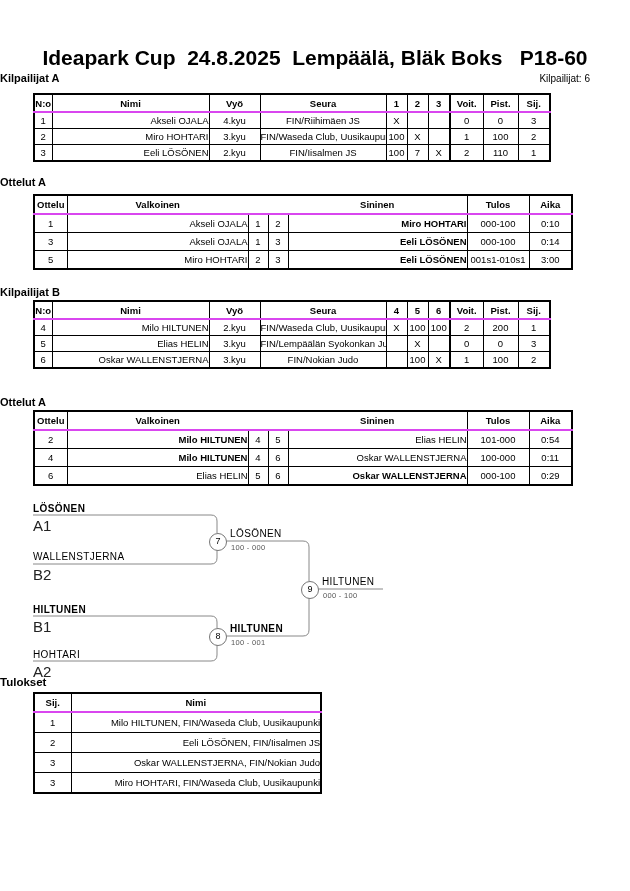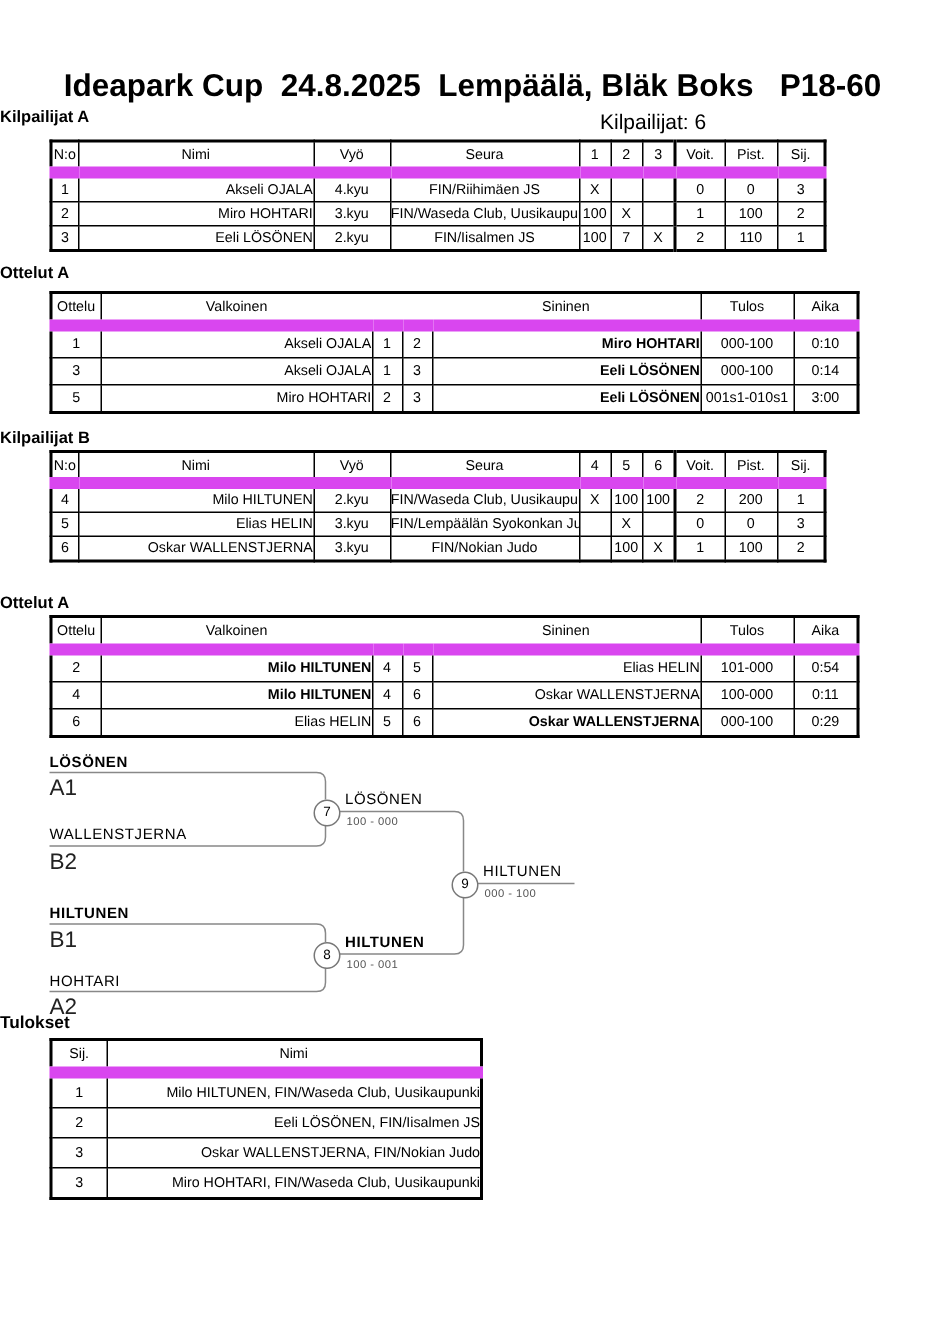--- a/index.html
+++ b/index.html
@@ -1,26 +1,26 @@
 <!DOCTYPE html>
 <html><head>
 <meta charset="utf-8">
 <style>
   html,body{margin:0;padding:0}
   body{width:630px;height:891px;position:relative;background:#fff;color:#000;
        font-family:"Liberation Sans",sans-serif;overflow:hidden}
   .main-title{position:absolute;top:46px;left:0;width:630px;text-align:center;
               font-size:21px;font-weight:bold;white-space:pre}
   .sec-title{position:absolute;font-size:11px;font-weight:bold;text-align:left}
-  .competitors{position:absolute;top:73px;left:400px;width:190px;font-size:14px}
+  .competitors{position:absolute;top:73px;left:400px;width:190px;text-align:right;font-size:10px}
 
   table.t{position:absolute;border-collapse:collapse;table-layout:fixed;border:2px solid #000}
   table.t th,table.t td{border:1px solid #000;font-size:9.5px;padding:0;overflow:hidden;
                         white-space:nowrap;vertical-align:middle}
-  table.t thead th{font-weight:normal;border-bottom:8px solid #d946ef}
+  table.t thead th{font-weight:bold;border-bottom:2px solid #d946ef}
   .kt td,.kt th{height:15px}
   .kt thead th{height:16px}
   .ot td,.ot th{height:17px}
   .rt td{height:19px}
   .rt thead th{height:17px}
   .ctr{text-align:center}
   .lft{text-align:right;padding-left:7px}
   .seura{text-align:center;padding-left:4px;overflow:visible}
   .thick-l{border-left:2px solid #000 !important}
   .b{font-weight:bold}

